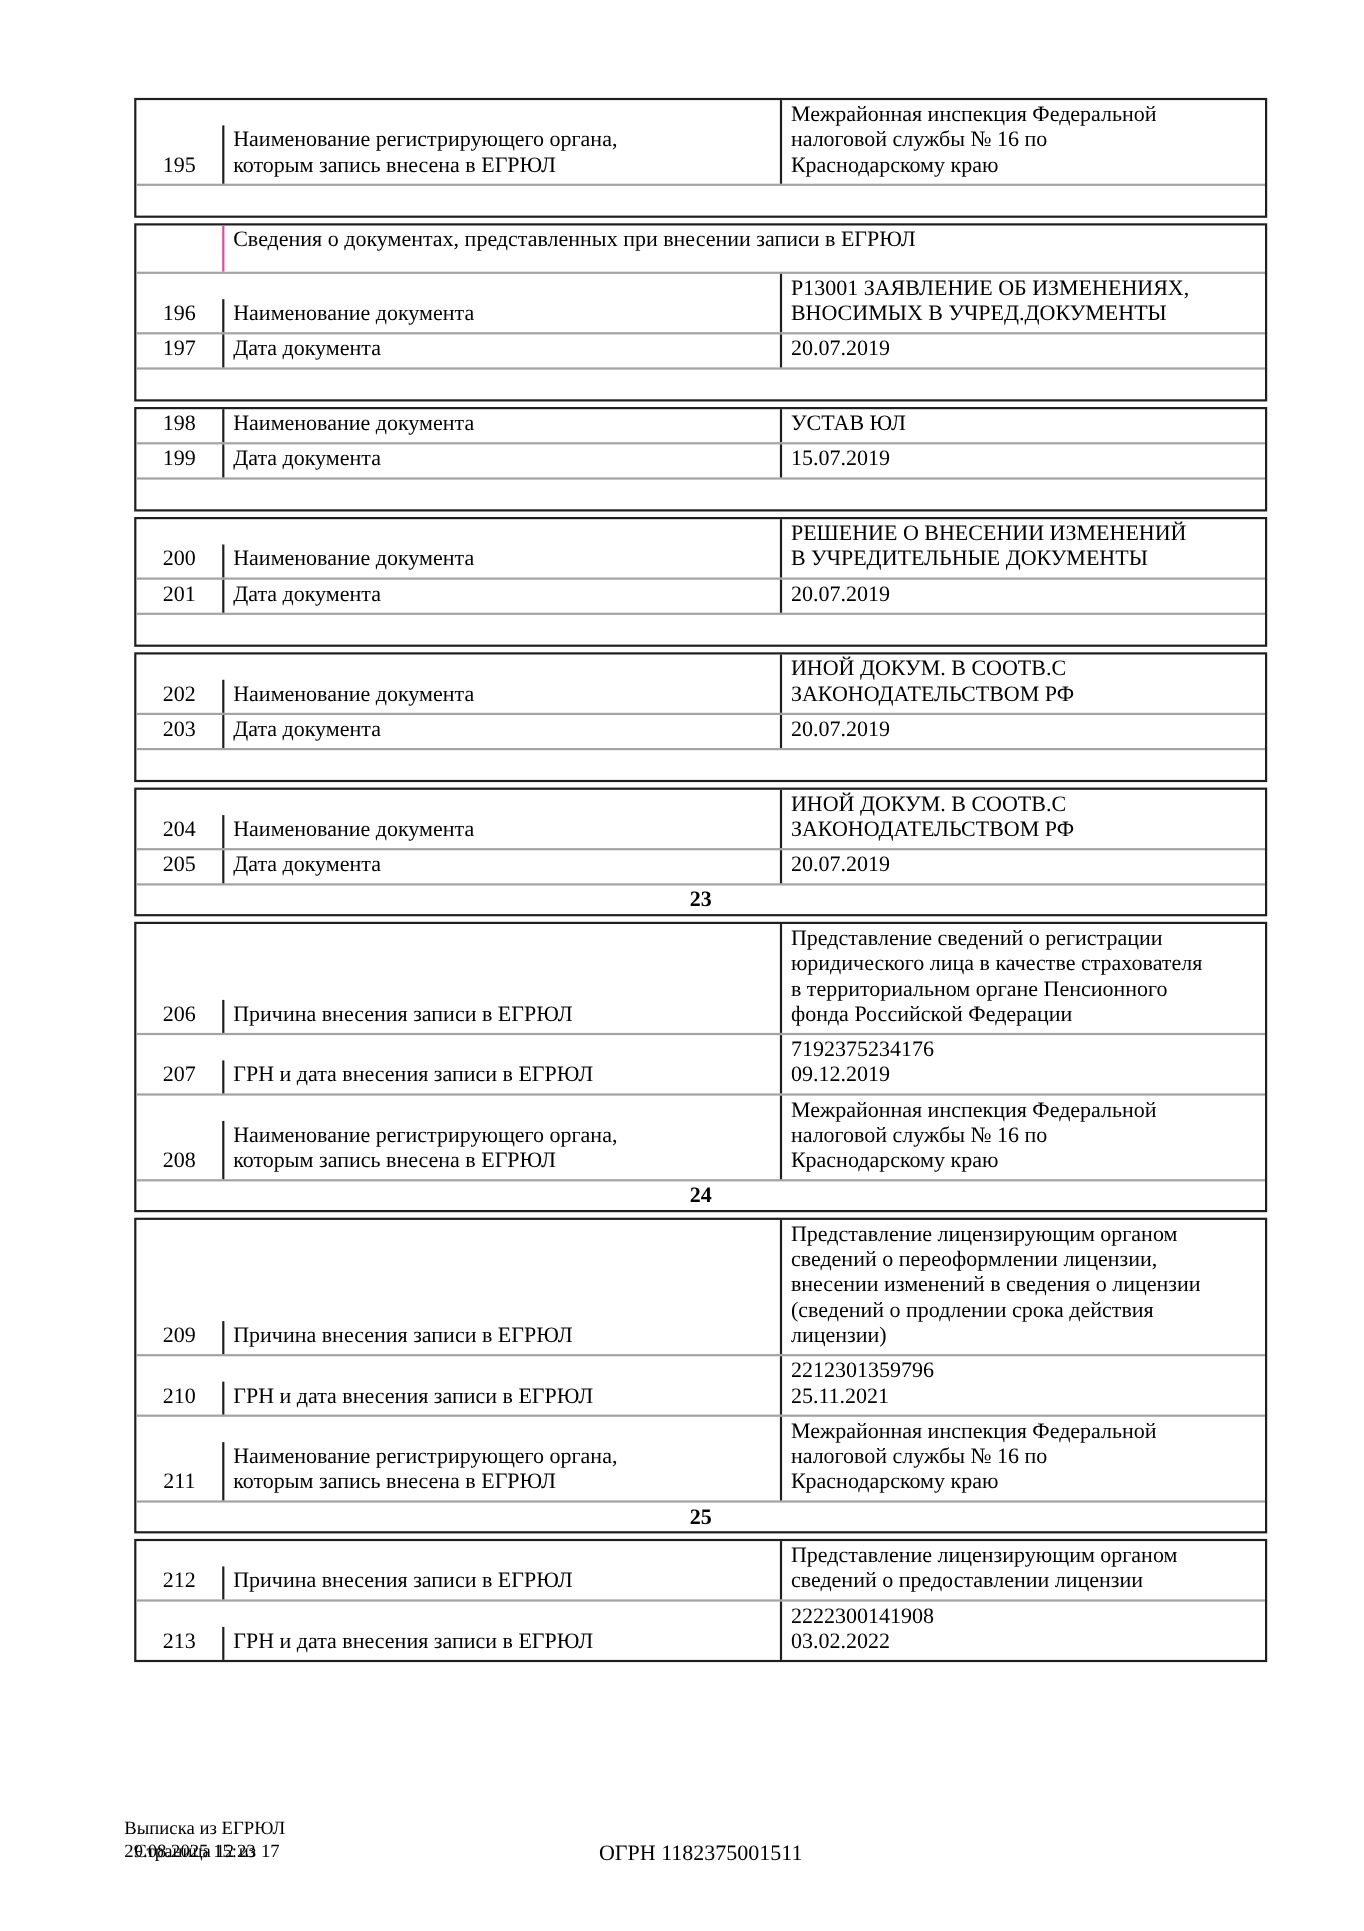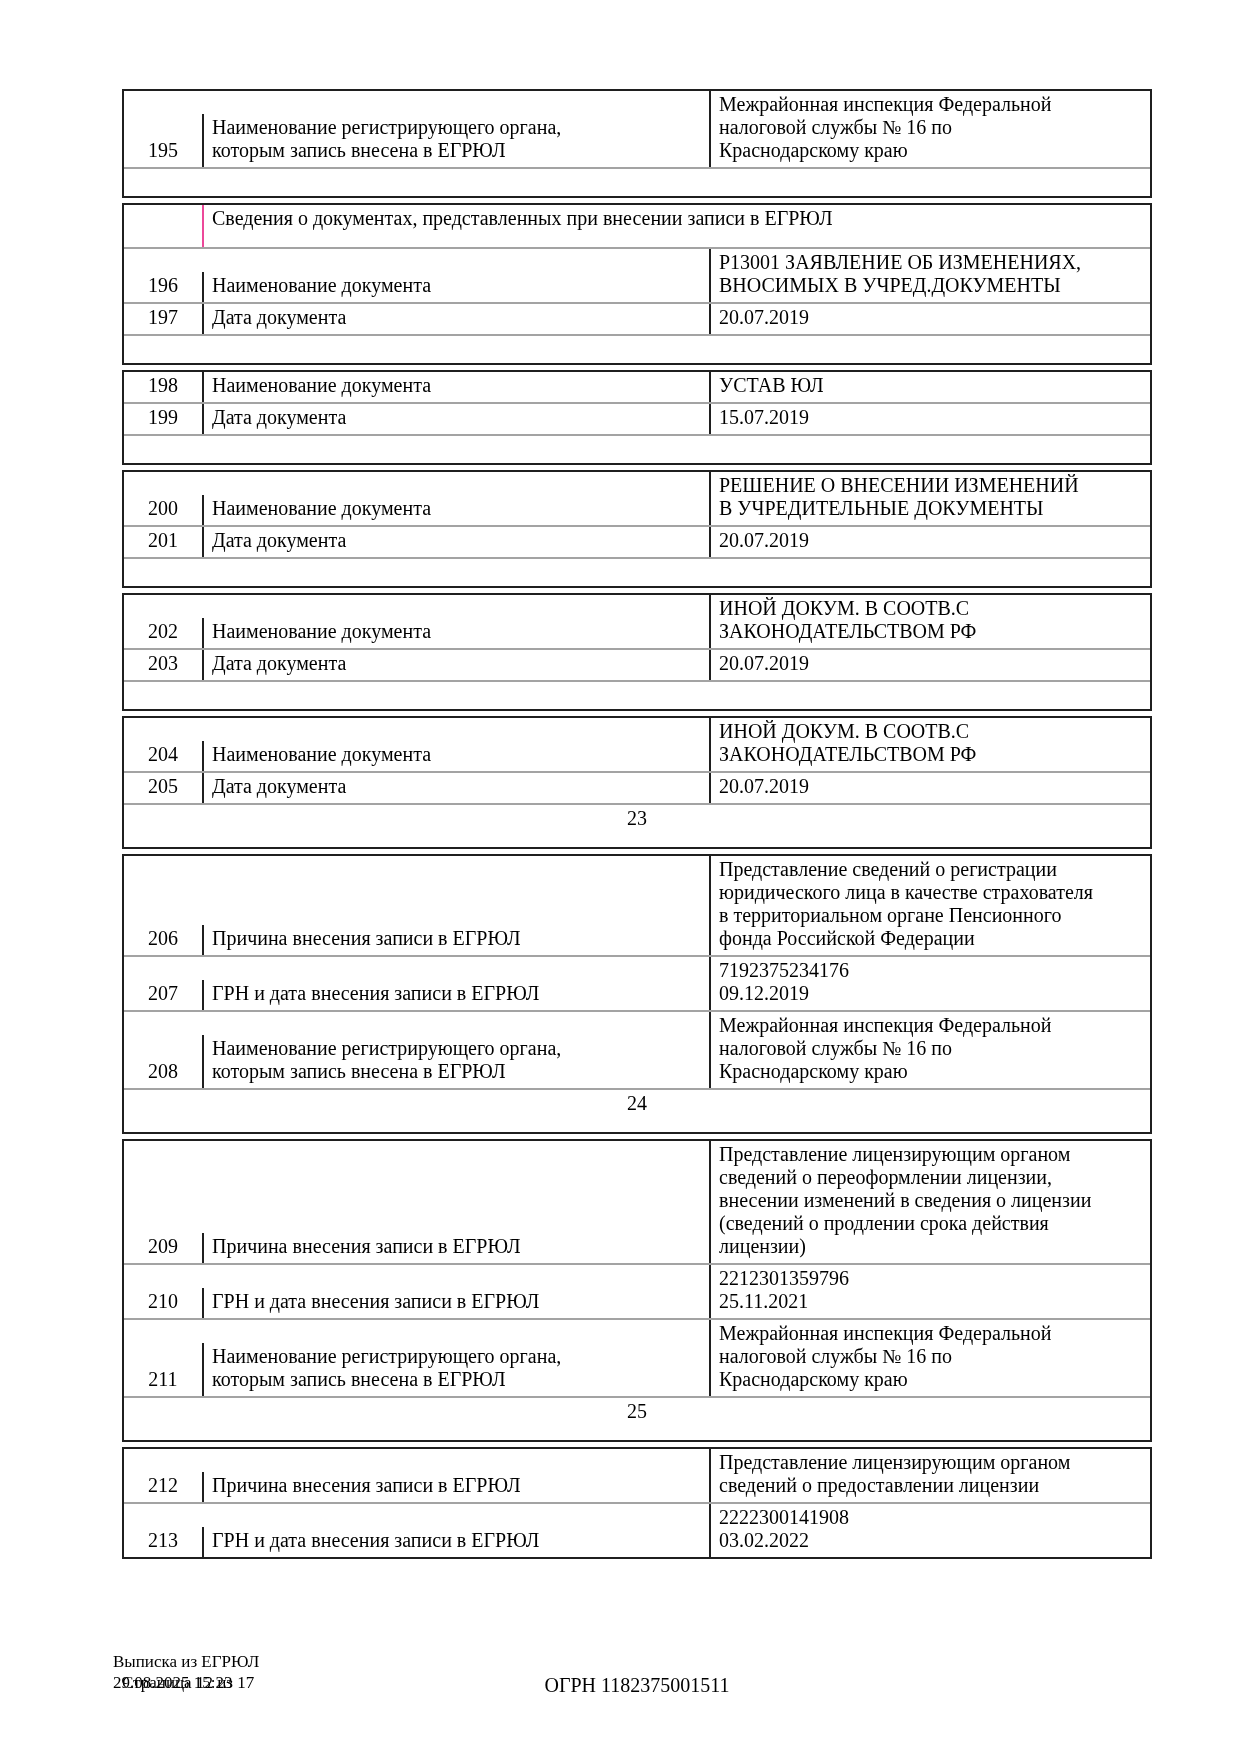--- a/index.html
+++ b/index.html
@@ -48,22 +48,22 @@
   }
   .c-header-text {
     flex: 1;
     min-width: 0;
     border-left: 2px solid #ec4899;
     padding: 2px 10px 17px 8px;
   }
   .c-section {
     flex: 1;
     text-align: center;
-    font-weight: normal;
-    padding: 2px 0 17px;
+    font-weight: bold;
+    padding: 2px 0 1px;
   }
   .footer-title {
     position: absolute;
     left: 113px;
     top: 1652px;
     font-size: 17px;
     font-weight: normal;
     line-height: 1.2;
   }
   .footer-date {

